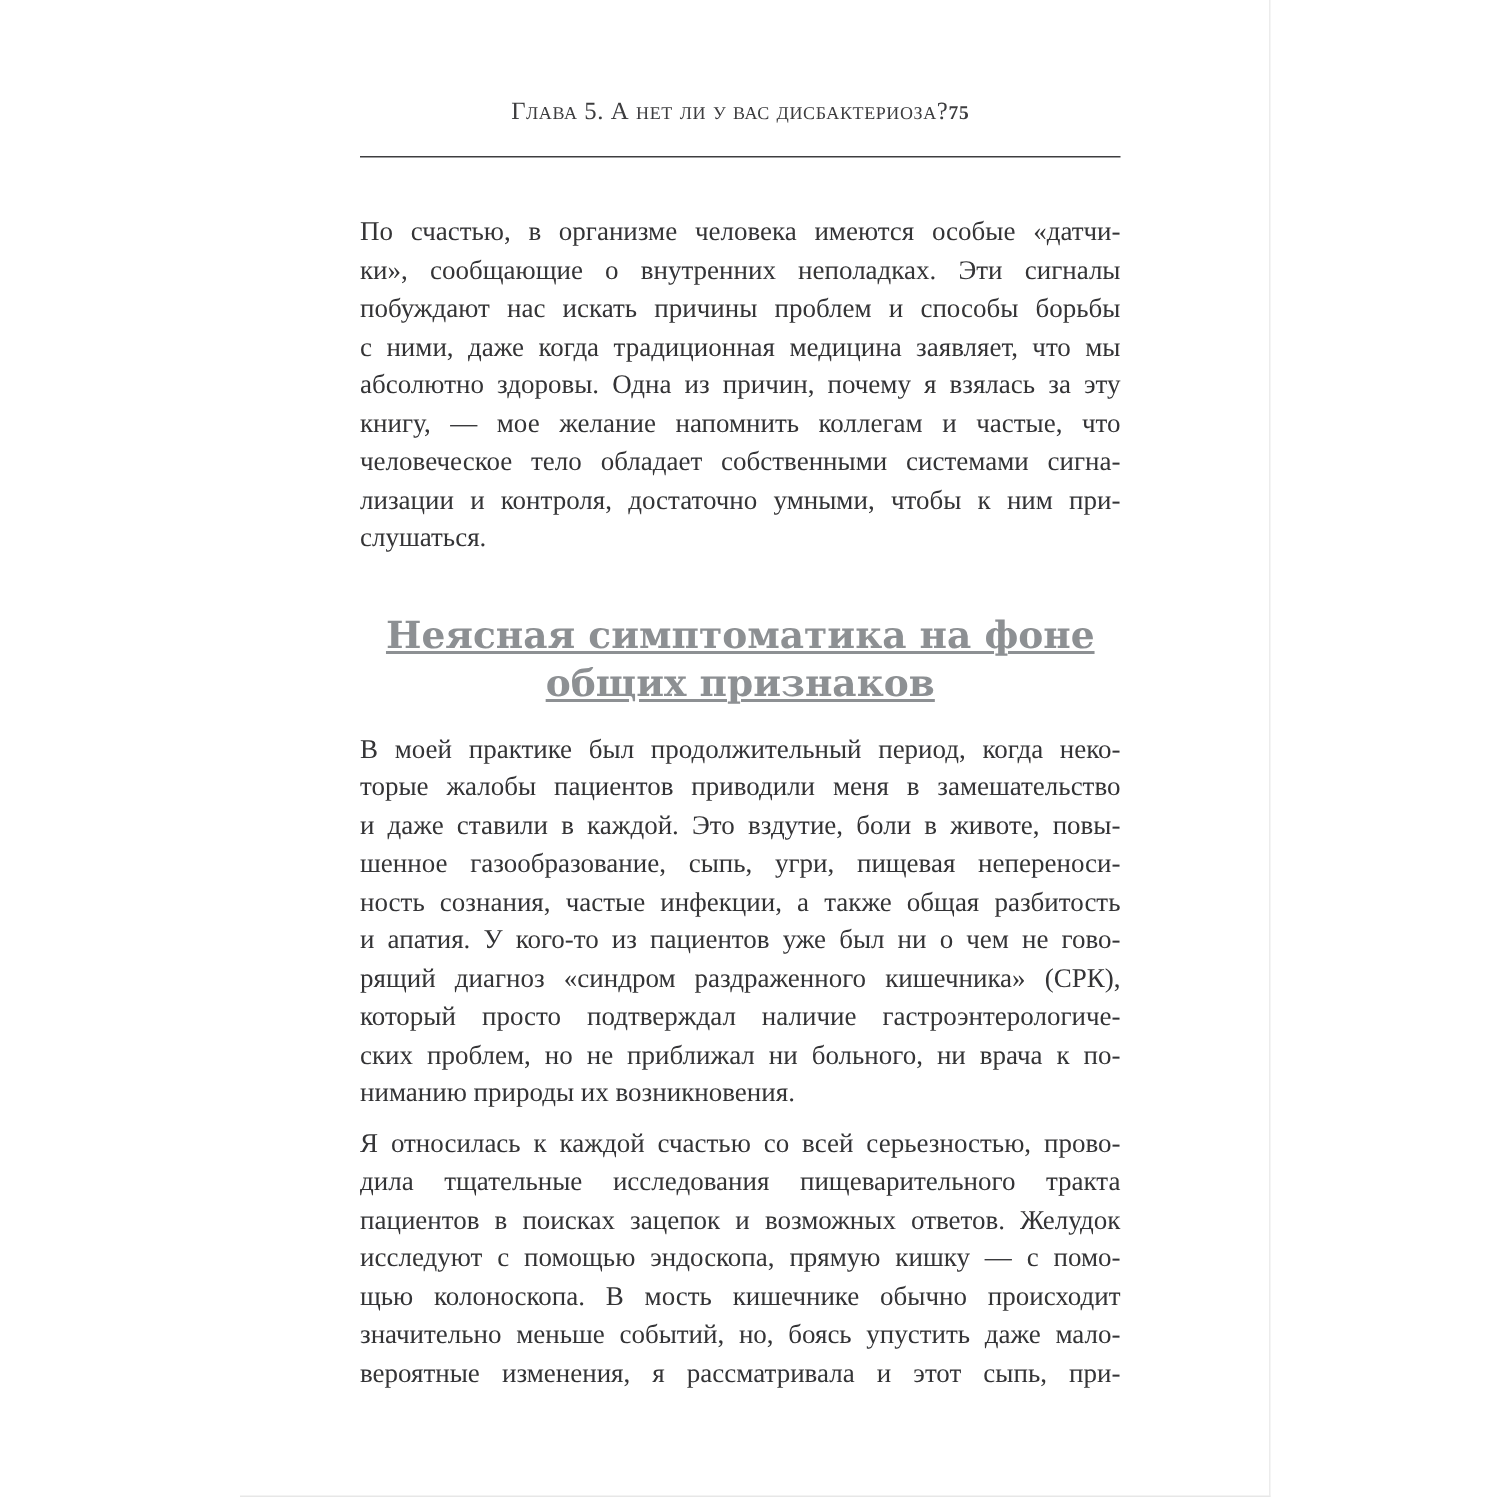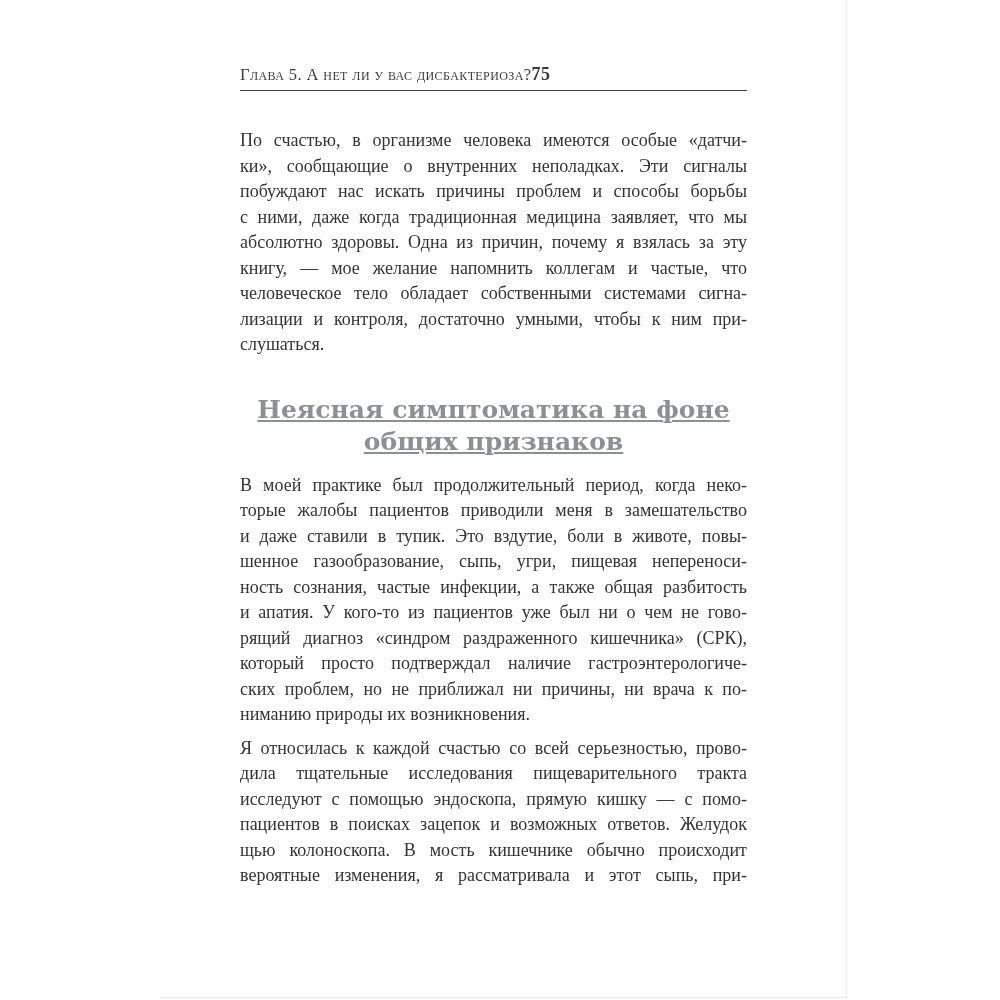--- a/index.html
+++ b/index.html
@@ -25,34 +25,34 @@
     border-bottom: 1px solid #e7e7e7;
   }
   .content {
     position: absolute;
     left: 80px;
     top: 64px;
     width: 507px;
   }
   .running-header {
     display: flex;
-    justify-content: flex-start;
+    justify-content: center;
     align-items: baseline;
     border-bottom: 1.5px solid var(--header_rule, #3e3e40);
-    padding-bottom: 5px;
+    padding-bottom: 20px;
   }
   .chapter-title {
     font-variant: small-caps;
     font-size: 16.5px;
     letter-spacing: 0.4px;
     color: var(--header_text, #3c3c3e);
   }
   .page-number {
     font-weight: bold;
-    font-size: 18px;
+    font-size: 13px;
     color: var(--header_text, #2f2f31);
     letter-spacing: 0.5px;
   }
   .para {
     width: 507px;
   }
   .para .line {
     font-size: 18px;
     line-height: 25.5px;
     color: var(--body_text, #343436);
@@ -104,33 +104,34 @@
       </div>
 
     <h2 class="section-heading">
       <span class="hl">Неясная симптоматика на фоне</span>
       <span class="hl">общих признаков</span>
     </h2>
 
     <div class="para p2">
         <div class="line">В моей практике был продолжительный период, когда неко-</div>
         <div class="line">торые жалобы пациентов приводили меня в замешательство</div>
-        <div class="line">и даже ставили в тупик. Это вздутие, боли в животе, повы-</div>
+        <div class="line">и даже ставили в каждой. Это вздутие, боли в животе, повы-</div>
         <div class="line">шенное газообразование, сыпь, угри, пищевая непереноси-</div>
         <div class="line">ность сознания, частые инфекции, а также общая разбитость</div>
         <div class="line">и апатия. У кого-то из пациентов уже был ни о чем не гово-</div>
         <div class="line">рящий диагноз «синдром раздраженного кишечника» (СРК),</div>
         <div class="line">который просто подтверждал наличие гастроэнтерологиче-</div>
-        <div class="line">ских проблем, но не приближал ни причины, ни врача к по-</div>
+        <div class="line">ских проблем, но не приближал ни больного, ни врача к по-</div>
         <div class="line end">ниманию природы их возникновения.</div>
       </div>
 
     <div class="para p3">
         <div class="line">Я относилась к каждой счастью со всей серьезностью, прово-</div>
         <div class="line">дила тщательные исследования пищеварительного тракта</div>
+        <div class="line">пациентов в поисках зацепок и возможных ответов. Желудок</div>
         <div class="line">исследуют с помощью эндоскопа, прямую кишку — с помо-</div>
-        <div class="line">пациентов в поисках зацепок и возможных ответов. Желудок</div>
         <div class="line">щью колоноскопа. В мость кишечнике обычно происходит</div>
+        <div class="line">значительно меньше событий, но, боясь упустить даже мало-</div>
         <div class="line">вероятные изменения, я рассматривала и этот сыпь, при-</div>
       </div>
 
   </div>
 </div>
 
 </body></html>

